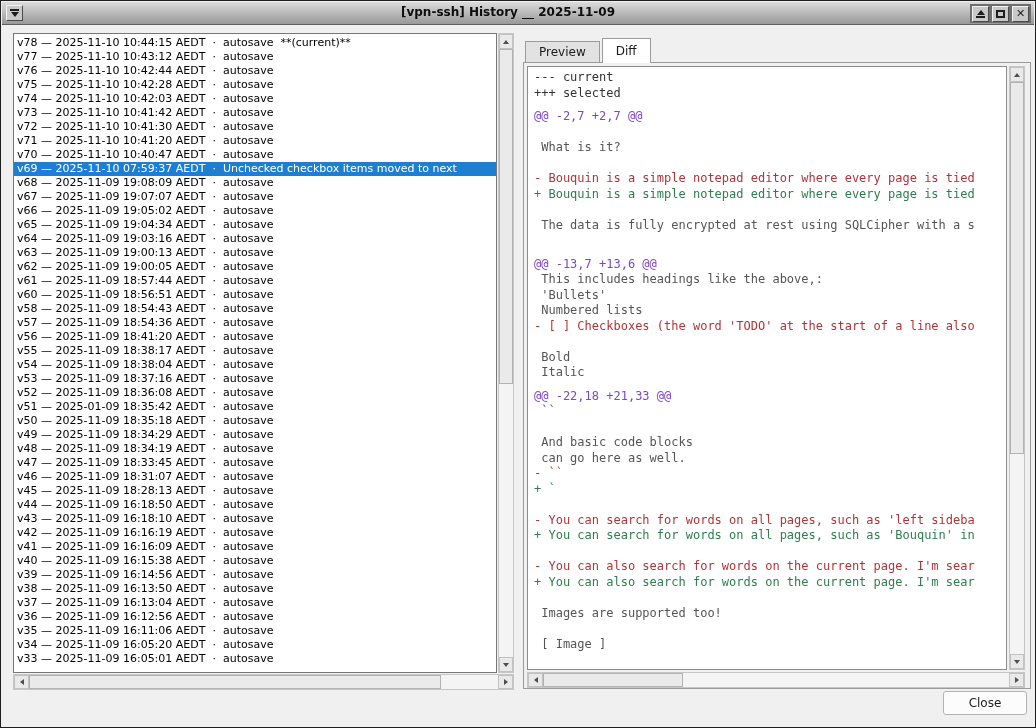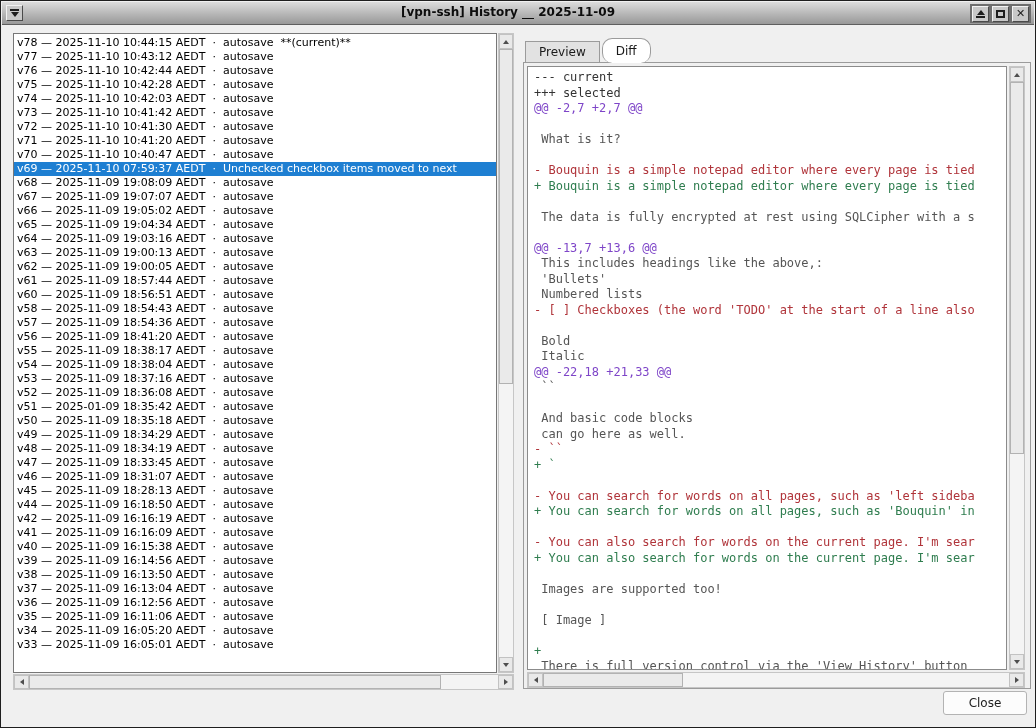--- a/index.html
+++ b/index.html
@@ -36,32 +36,32 @@
     display:flex;align-items:center;justify-content:center;}
   .sb .thumb{position:absolute;background:#eaeaea;border:1px solid #b2b2b2;box-sizing:border-box;}
   .a-up{width:0;height:0;border-left:3px solid transparent;border-right:3px solid transparent;border-bottom:4px solid #4e4e4e;}
   .a-dn{width:0;height:0;border-left:3px solid transparent;border-right:3px solid transparent;border-top:4px solid #4e4e4e;}
   .a-lf{width:0;height:0;border-top:3px solid transparent;border-bottom:3px solid transparent;border-right:4px solid #4e4e4e;}
   .a-rt{width:0;height:0;border-top:3px solid transparent;border-bottom:3px solid transparent;border-left:4px solid #4e4e4e;}
   
   .tabs{position:absolute;left:524px;top:37px;height:24px;display:flex;align-items:flex-end;}
   .tab{font-size:12px;color:#1a1a1a;background:#e2e2e2;border:1px solid #9b9b9b;border-bottom:none;
     padding:3px 13px 4px;margin-right:2px;position:relative;top:1px;margin-top:39px;}
-  .tab.active{background:#fff;padding:5px 13px 5px;z-index:3;top:1px;border-radius:10px;}
+  .tab.active{background:#fff;padding:5px 13px 5px;z-index:3;top:1px;}
   .nb-body{position:absolute;left:522px;top:61px;width:508px;height:627px;box-sizing:border-box;
     border:1px solid #9b9b9b;background:#f0f0f0;z-index:2;}
   .diff{position:absolute;left:3px;top:3px;width:480px;height:604px;box-sizing:border-box;
     background:#fff;border:1px solid #8b8b8b;overflow:hidden;padding:3px 0 0 6px;
     font-family:"DejaVu Sans Mono",monospace;font-size:12px;line-height:15.5px;white-space:pre;}
   .dl{height:15.5px;}
   .hdr{color:var(--hdr,#333);}
   .ctx{color:var(--ctx,#555);}
   .del{color:var(--del,#b0343a);}
   .add{color:var(--add,#2f7d4f);}
-  .hunk{color:var(--hunk,#7e45c8);}
+  .hunk{color:var(--hunk,#7e45c8);margin-top:8px;}
   
   .btn-bottom{position:absolute;top:690px;height:24px;box-sizing:border-box;
     background:#fcfcfc;border:1px solid #b3b3b3;border-radius:3px;
     font-family:"DejaVu Sans",sans-serif;font-size:12px;color:#1c1c1c;}
   .btn-revert{right:102px;width:130px;border-color:#66a8da;box-shadow:0 0 0 1px #b8dcf4;}
   .btn-close{right:8px;width:84px;}
 </style>
 </head>
 <body>
 
@@ -115,20 +115,21 @@
       <div class="row">v53 — 2025-11-09 18:37:16 AEDT  ·  autosave</div>
       <div class="row">v52 — 2025-11-09 18:36:08 AEDT  ·  autosave</div>
       <div class="row">v51 — 2025-01-09 18:35:42 AEDT  ·  autosave</div>
       <div class="row">v50 — 2025-11-09 18:35:18 AEDT  ·  autosave</div>
       <div class="row">v49 — 2025-11-09 18:34:29 AEDT  ·  autosave</div>
       <div class="row">v48 — 2025-11-09 18:34:19 AEDT  ·  autosave</div>
       <div class="row">v47 — 2025-11-09 18:33:45 AEDT  ·  autosave</div>
       <div class="row">v46 — 2025-11-09 18:31:07 AEDT  ·  autosave</div>
       <div class="row">v45 — 2025-11-09 18:28:13 AEDT  ·  autosave</div>
       <div class="row">v44 — 2025-11-09 16:18:50 AEDT  ·  autosave</div>
+      <div class="row">v43 — 2025-11-09 16:18:10 AEDT  ·  autosave</div>
       <div class="row">v42 — 2025-11-09 16:16:19 AEDT  ·  autosave</div>
       <div class="row">v41 — 2025-11-09 16:16:09 AEDT  ·  autosave</div>
       <div class="row">v40 — 2025-11-09 16:15:38 AEDT  ·  autosave</div>
       <div class="row">v39 — 2025-11-09 16:14:56 AEDT  ·  autosave</div>
       <div class="row">v38 — 2025-11-09 16:13:50 AEDT  ·  autosave</div>
       <div class="row">v37 — 2025-11-09 16:13:04 AEDT  ·  autosave</div>
       <div class="row">v36 — 2025-11-09 16:12:56 AEDT  ·  autosave</div>
       <div class="row">v35 — 2025-11-09 16:11:06 AEDT  ·  autosave</div>
       <div class="row">v34 — 2025-11-09 16:05:20 AEDT  ·  autosave</div>
       <div class="row">v33 — 2025-11-09 16:05:01 AEDT  ·  autosave</div>

